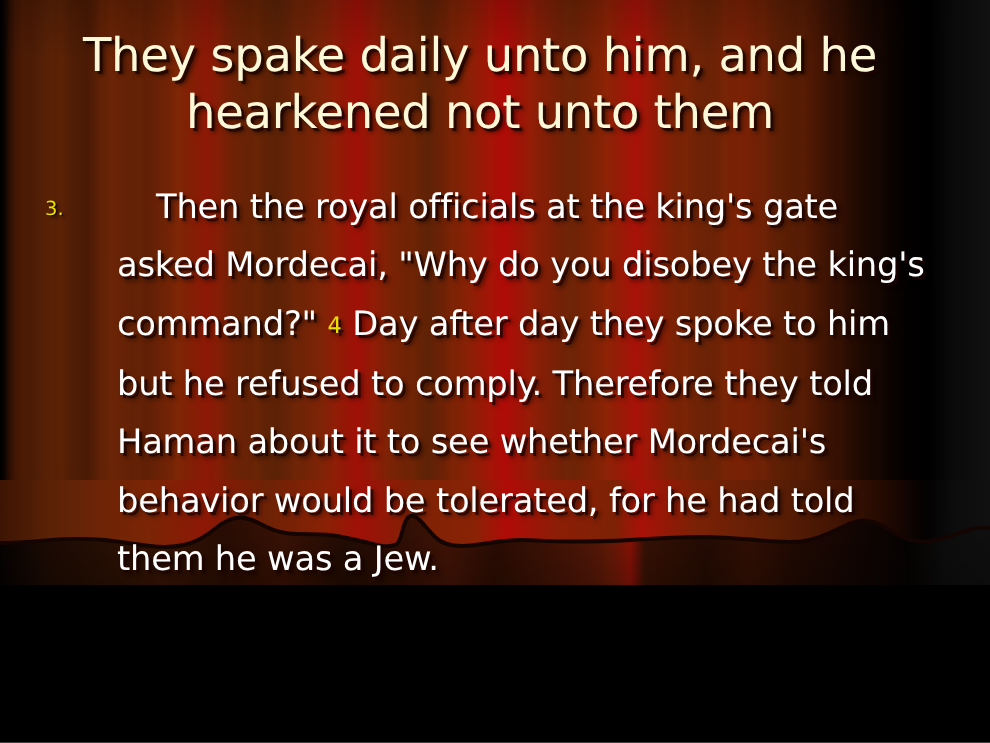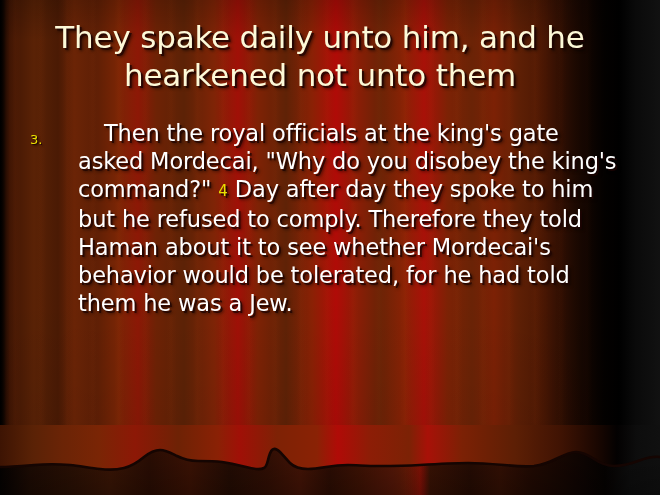--- a/index.html
+++ b/index.html
@@ -4,21 +4,21 @@
 <style>
   html, body {
     margin: 0;
     padding: 0;
     background: #000;
   }
 
   #slide {
     position: relative;
     width: 660px;
-    height: 495px;
+    height: 390px;
     overflow: hidden;
     font-family: "DejaVu Sans", "Liberation Sans", sans-serif;
     background: #000000;
   }
 
   
   .curtain-base {
     position: absolute;
     inset: 0;
     background:
@@ -196,21 +196,21 @@
     padding-top: 6px;
     text-shadow:
       1px 1px 0 rgba(25,3,2,0.8),
       2px 2px 2px rgba(0,0,0,0.5);
   }
 
   .body-text {
     flex: 1 1 auto;
     color: #ffffff;
     font-size: 22.5px;
-    line-height: 28px;
+    line-height: 39px;
     text-indent: 26px;
     letter-spacing: -0.15px;
     text-shadow:
       2px 2px 0 rgba(30,4,2,0.78),
       3px 3px 3px rgba(0,0,0,0.5);
   }
 
   .verse-num {
     color: #e8e000;
     font-size: 15px;

